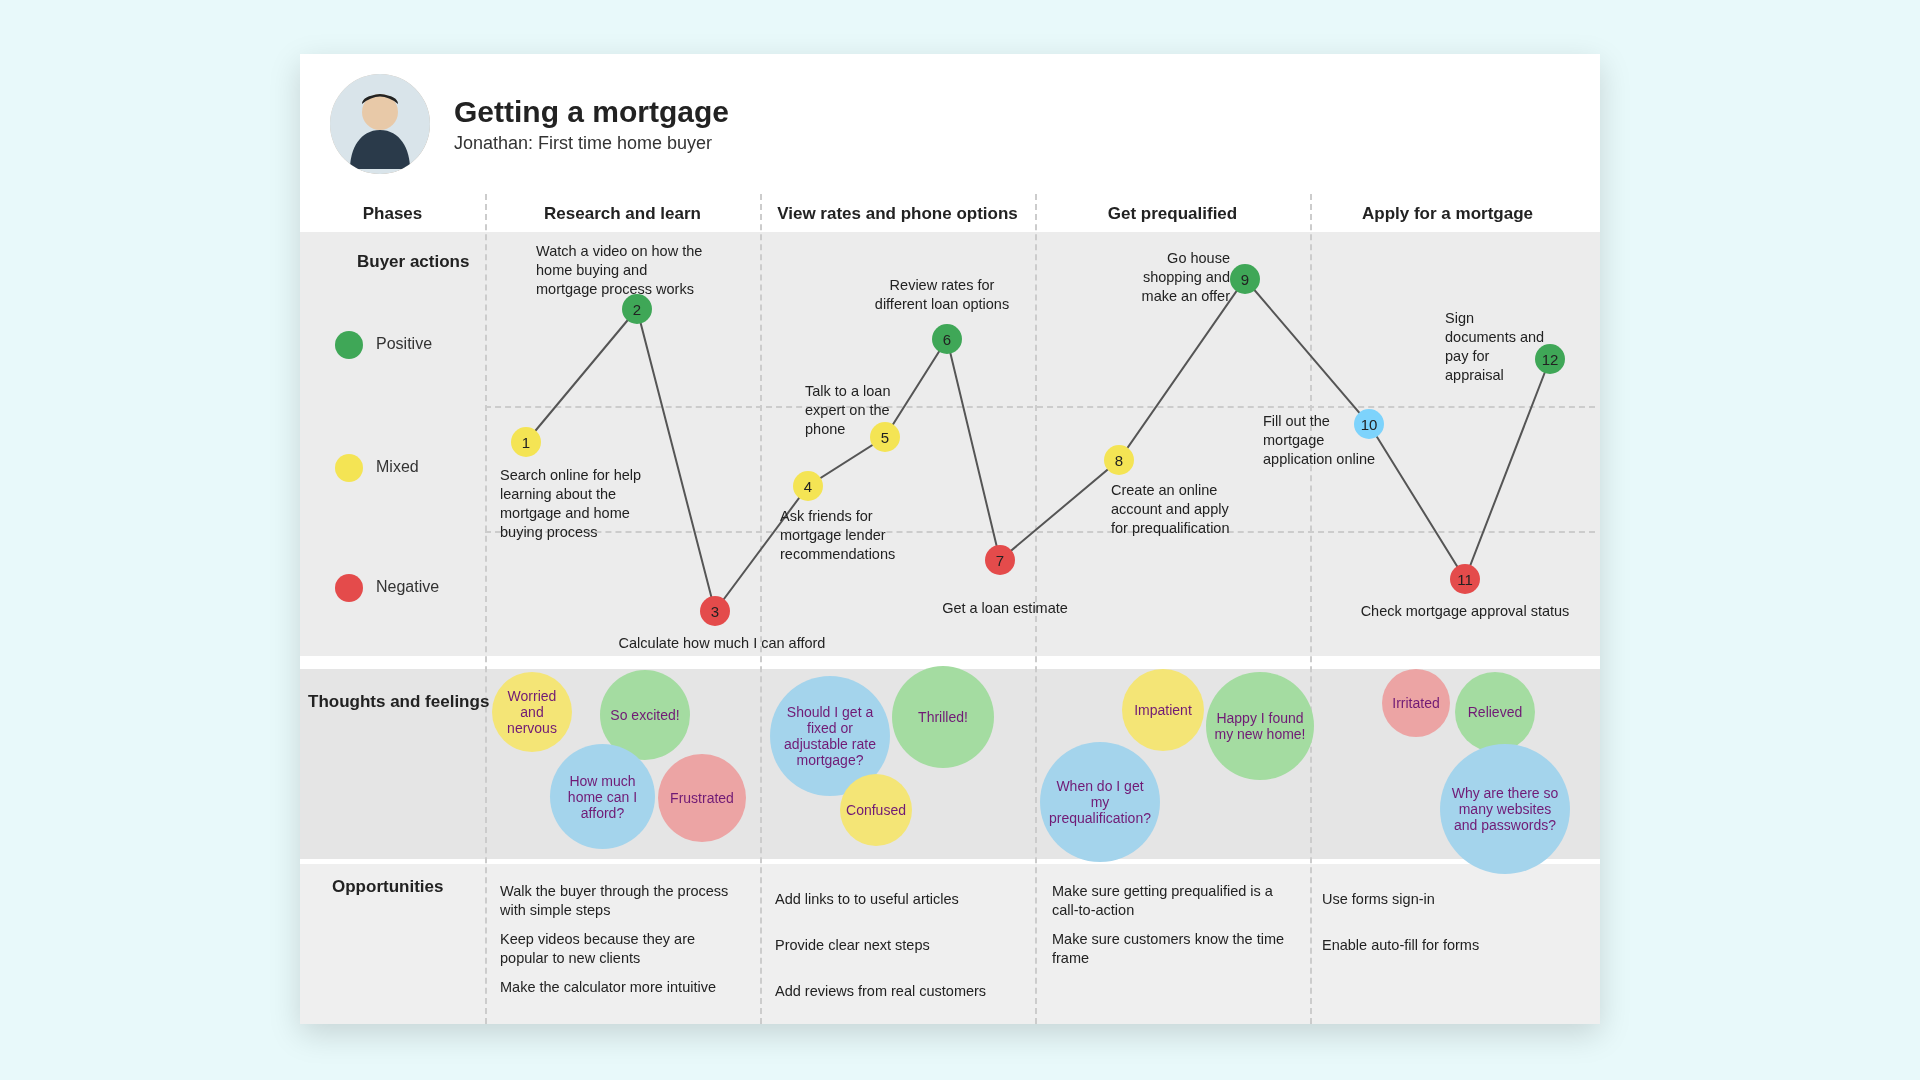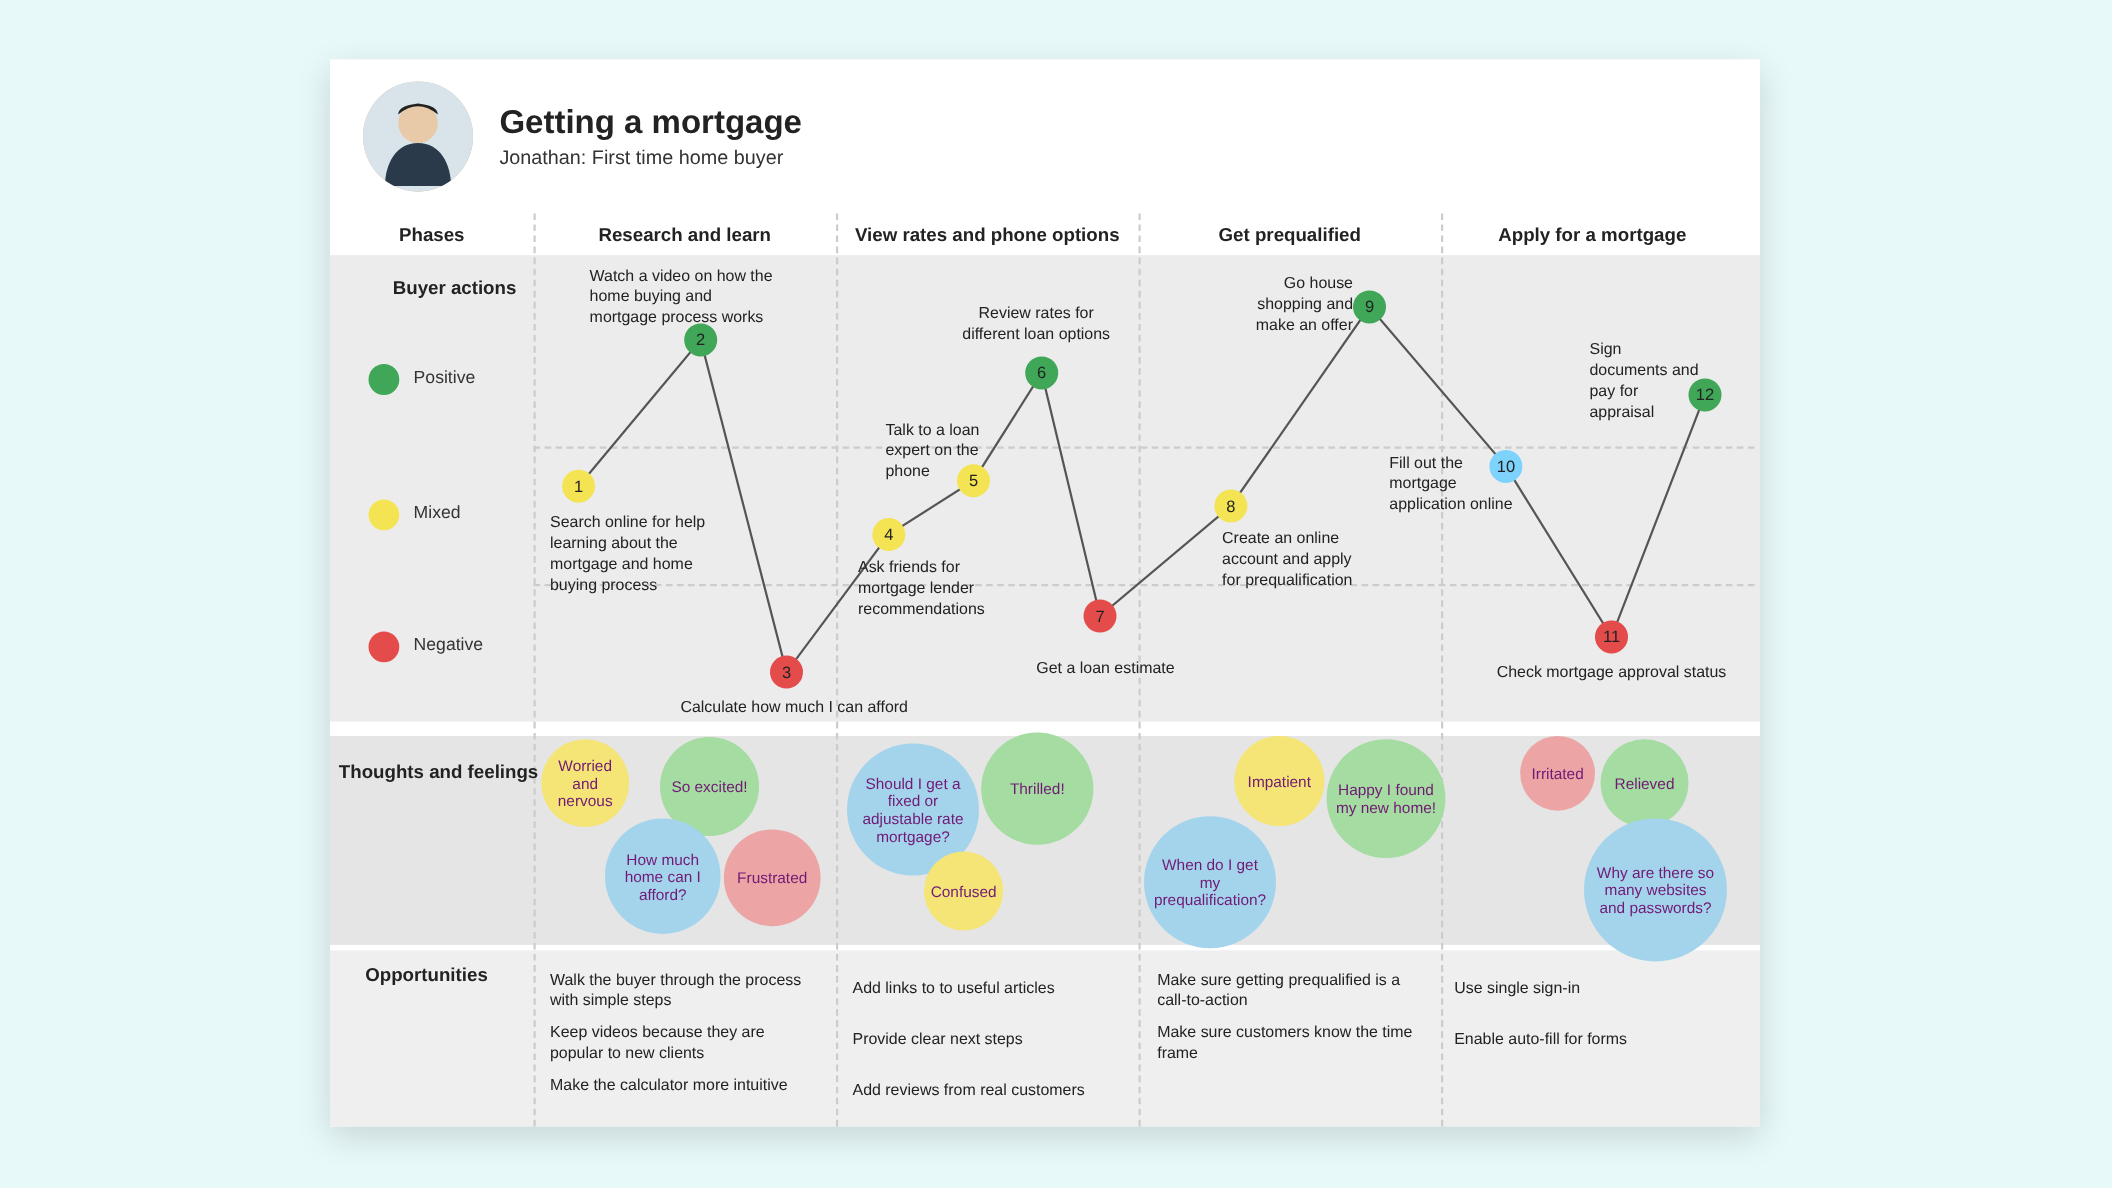--- a/index.html
+++ b/index.html
@@ -243,16 +243,16 @@
   <div class="txt" style="left:200px;top:876px;width:230px;">Keep videos because they are popular to new clients</div>
   <div class="txt" style="left:200px;top:924px;width:230px;">Make the calculator more intuitive</div>
 
   <div class="txt" style="left:475px;top:836px;width:230px;">Add links to to useful articles</div>
   <div class="txt" style="left:475px;top:882px;width:230px;">Provide clear next steps</div>
   <div class="txt" style="left:475px;top:928px;width:230px;">Add reviews from real customers</div>
 
   <div class="txt" style="left:752px;top:876px;width:235px;">Make sure customers know the time frame</div>
   <div class="txt" style="left:752px;top:828px;width:235px;">Make sure getting prequalified is a call-to-action</div>
 
-  <div class="txt" style="left:1022px;top:836px;width:230px;">Use single sign-in</div>
+  <div class="txt" style="left:1022px;top:836px;width:230px;">Use forms sign-in</div>
   <div class="txt" style="left:1022px;top:882px;width:230px;">Enable auto-fill for forms</div>
 
 </div>
 
 </body></html>

